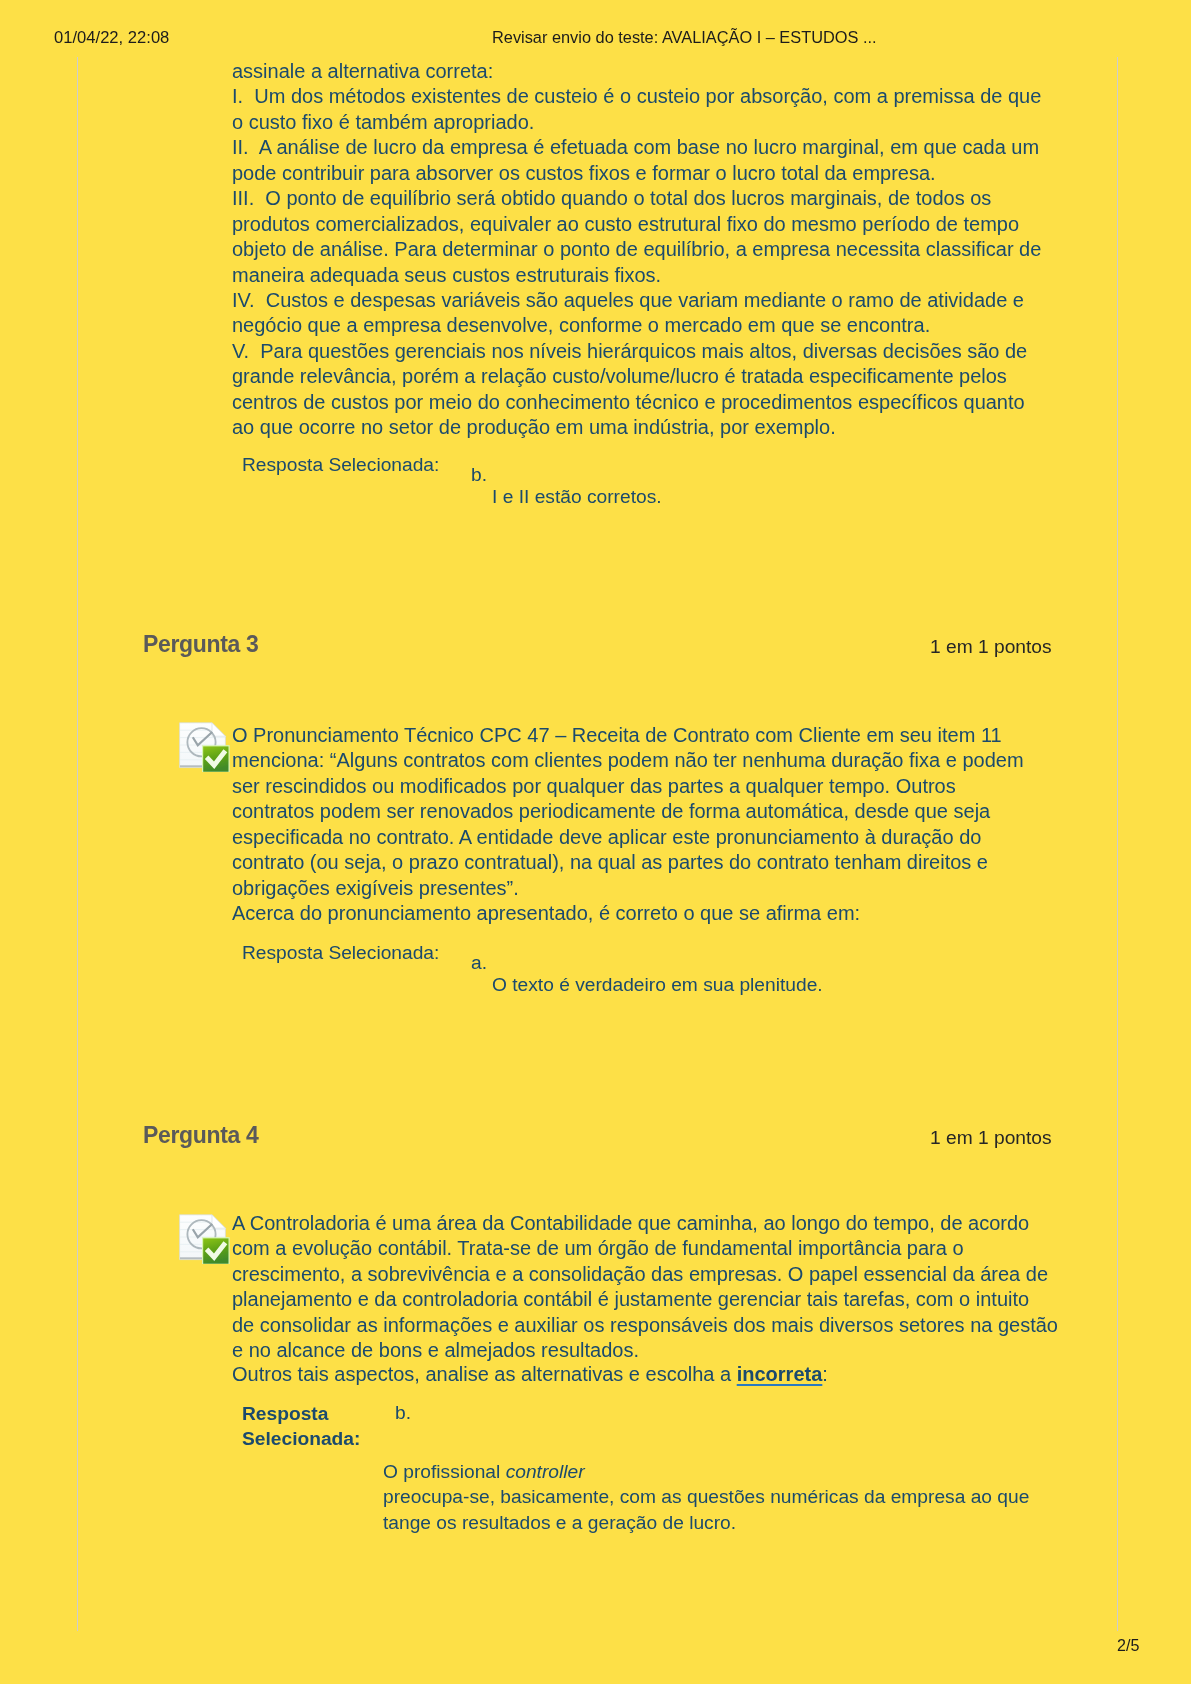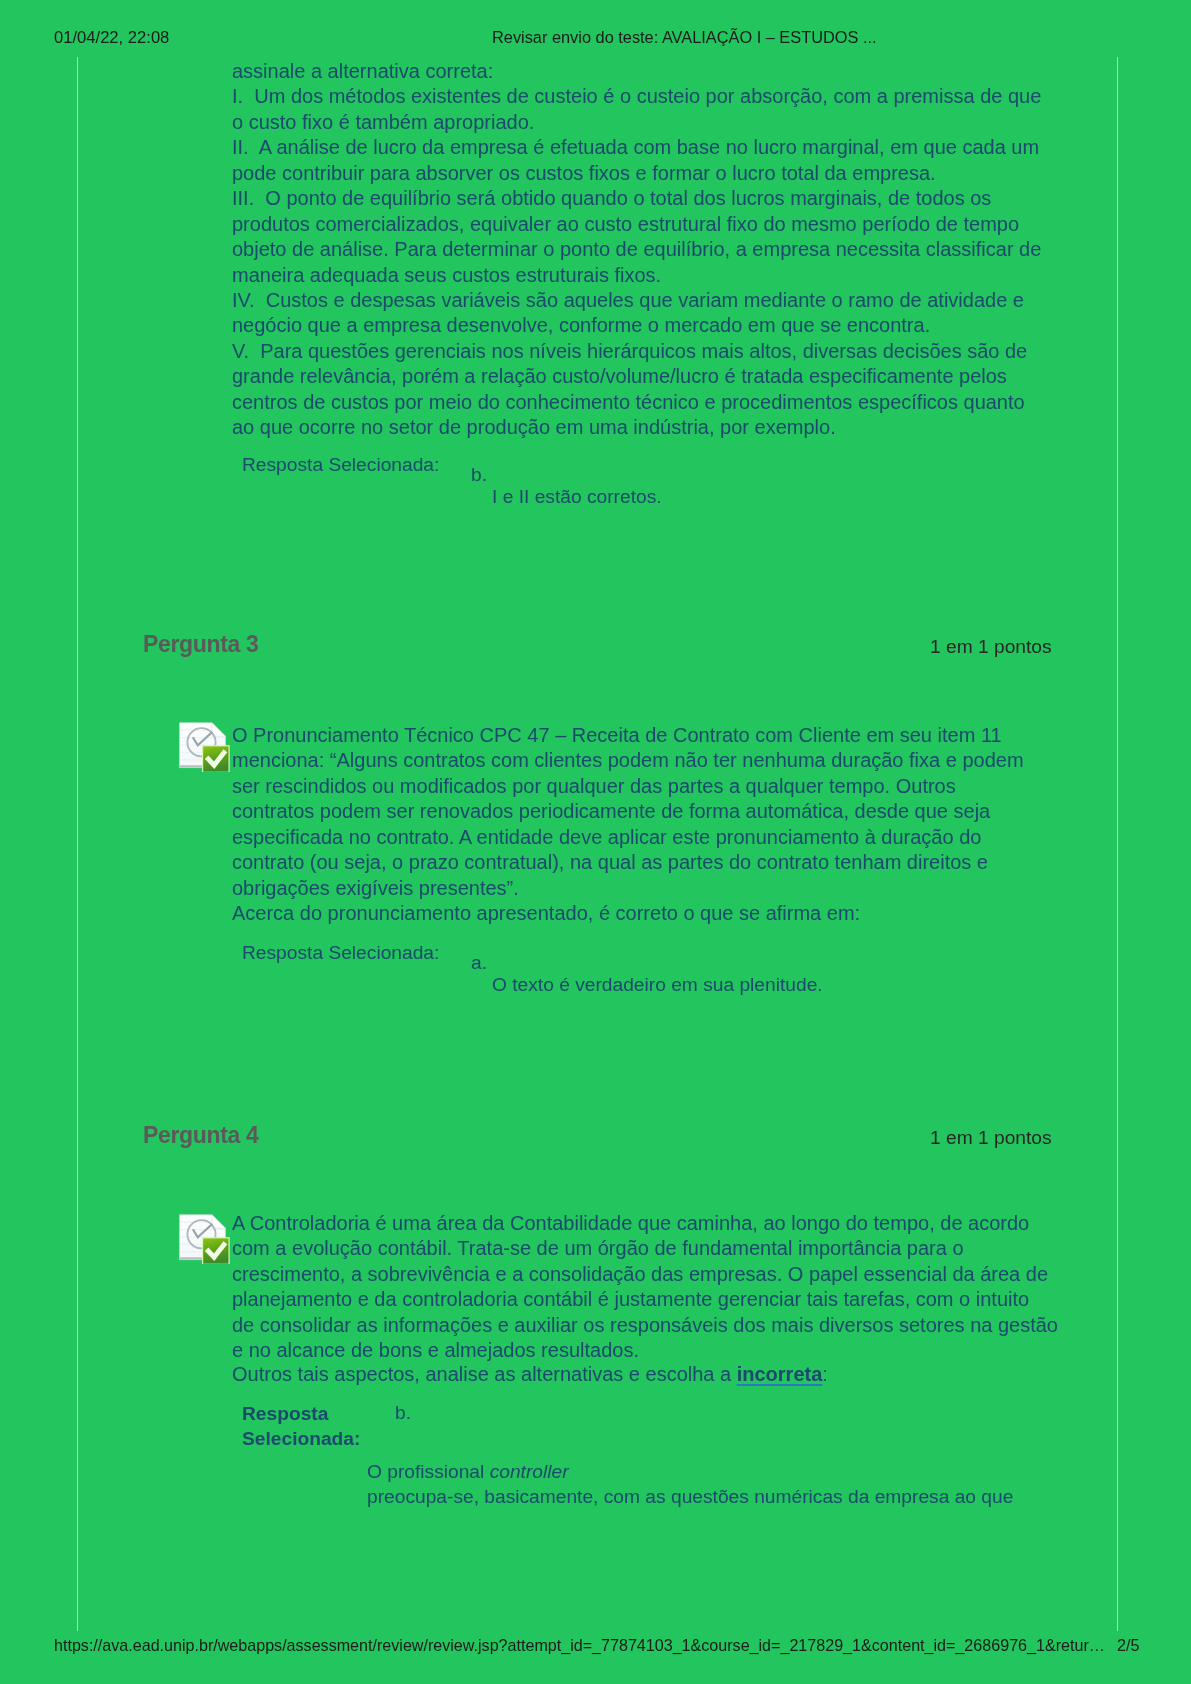--- a/index.html
+++ b/index.html
@@ -1,18 +1,18 @@
 <!DOCTYPE html>
 <html><head>
 <meta charset="utf-8">
 <style>
   html,body{margin:0;padding:0;background:#ffffff;}
   body{width:1191px;height:1684px;font-family:"Liberation Sans",sans-serif;
        -webkit-font-smoothing:antialiased;-moz-osx-font-smoothing:grayscale;}
-  .page{position:relative;width:1191px;height:1684px;overflow:hidden;background:#22c55e;
+  .page{position:relative;width:1191px;height:1684px;overflow:hidden;background:#fde047;
         transform:translateZ(0);}
 
   
   .hdr{position:absolute;top:28px;font-size:16.6px;color:#1c1c1c;white-space:nowrap;}
   .hdr-date{left:54px;}
   .hdr-title{left:492px;font-size:16.35px;}
   .ftr{position:absolute;top:1636px;font-size:16.1px;color:#1c1c1c;white-space:nowrap;}
   .ftr-url{left:54px;}
   .ftr-page{left:1117px;}
 
@@ -45,21 +45,20 @@
 <body>
 
 <div class="page">
 
   <div class="hdr hdr-date">01/04/22, 22:08</div>
   <div class="hdr hdr-title">Revisar envio do teste: AVALIAÇÃO I – ESTUDOS ...</div>
 
   <div class="vrule l"></div>
   <div class="vrule r"></div>
 
-  <div class="ftr ftr-url">https://ava.ead.unip.br/webapps/assessment/review/review.jsp?attempt_id=_77874103_1&amp;course_id=_217829_1&amp;content_id=_2686976_1&amp;retur…</div>
   <div class="ftr ftr-page">2/5</div>
 
   <div class="body" style="top:59px"><span class="ln">assinale a alternativa correta:</span><span class="ln">I.  Um dos métodos existentes de custeio é o custeio por absorção, com a premissa de que</span><span class="ln">o custo fixo é também apropriado.</span><span class="ln">II.  A análise de lucro da empresa é efetuada com base no lucro marginal, em que cada um</span><span class="ln">pode contribuir para absorver os custos fixos e formar o lucro total da empresa.</span><span class="ln">III.  O ponto de equilíbrio será obtido quando o total dos lucros marginais, de todos os</span><span class="ln">produtos comercializados, equivaler ao custo estrutural fixo do mesmo período de tempo</span><span class="ln">objeto de análise. Para determinar o ponto de equilíbrio, a empresa necessita classificar de</span><span class="ln">maneira adequada seus custos estruturais fixos.</span><span class="ln">IV.  Custos e despesas variáveis são aqueles que variam mediante o ramo de atividade e</span><span class="ln">negócio que a empresa desenvolve, conforme o mercado em que se encontra.</span><span class="ln">V.  Para questões gerenciais nos níveis hierárquicos mais altos, diversas decisões são de</span><span class="ln">grande relevância, porém a relação custo/volume/lucro é tratada especificamente pelos</span><span class="ln">centros de custos por meio do conhecimento técnico e procedimentos específicos quanto</span><span class="ln">ao que ocorre no setor de produção em uma indústria, por exemplo.</span></div>
   <div class="lbl" style="top:452px">Resposta Selecionada:</div>
   <div class="letter" style="left:471px;top:462px">b.</div>
   <div class="atext" style="left:492px;top:452px"><span class="ln">I e II estão corretos.</span></div>
 
   <div class="qtitle" style="top:631px">Pergunta 3</div>
   <div class="qpoints" style="top:636px">1 em 1 pontos</div>
   <div class="qicon" style="left:179px;top:721px">
@@ -137,15 +136,15 @@
        <rect x="24.2" y="25.4" width="25.3" height="25.3" fill="url(#icon-badge-grad-q4)"></rect>
        <path d="M27.6 36.3 L35.1 44.2 L46.4 29.8" fill="none" stroke="#f0fbe4" stroke-width="4.9"></path>
       </g>
      </svg>
   </div>
   <div class="body" style="top:1211px"><span class="ln">A Controladoria é uma área da Contabilidade que caminha, ao longo do tempo, de acordo</span><span class="ln">com a evolução contábil. Trata-se de um órgão de fundamental importância para o</span><span class="ln">crescimento, a sobrevivência e a consolidação das empresas. O papel essencial da área de</span><span class="ln">planejamento e da controladoria contábil é justamente gerenciar tais tarefas, com o intuito</span><span class="ln">de consolidar as informações e auxiliar os responsáveis dos mais diversos setores na gestão</span><span class="ln">e no alcance de bons e almejados resultados.</span></div>
   <div class="body" style="top:1362px"><span>Outros tais aspectos, analise as alternativas e escolha a </span><span class="emph">incorreta</span><span>:</span></div>
 
   <div class="lbl" style="top:1401px"><span class="ln">Resposta</span><span class="ln">Selecionada:</span></div>
   <div class="letter" style="left:395px;top:1400px">b.</div>
-  <div class="atext" style="left:367px;top:1427px"><span class="ln"><span>O profissional </span><span class="ital">controller</span></span><span class="ln">preocupa-se, basicamente, com as questões numéricas da empresa ao que</span></div>
+  <div class="atext" style="left:383px;top:1427px"><span class="ln"><span>O profissional </span><span class="ital">controller</span></span><span class="ln">preocupa-se, basicamente, com as questões numéricas da empresa ao que</span><span class="ln">tange os resultados e a geração de lucro.</span></div>
 
 </div>
 
 </body></html>

